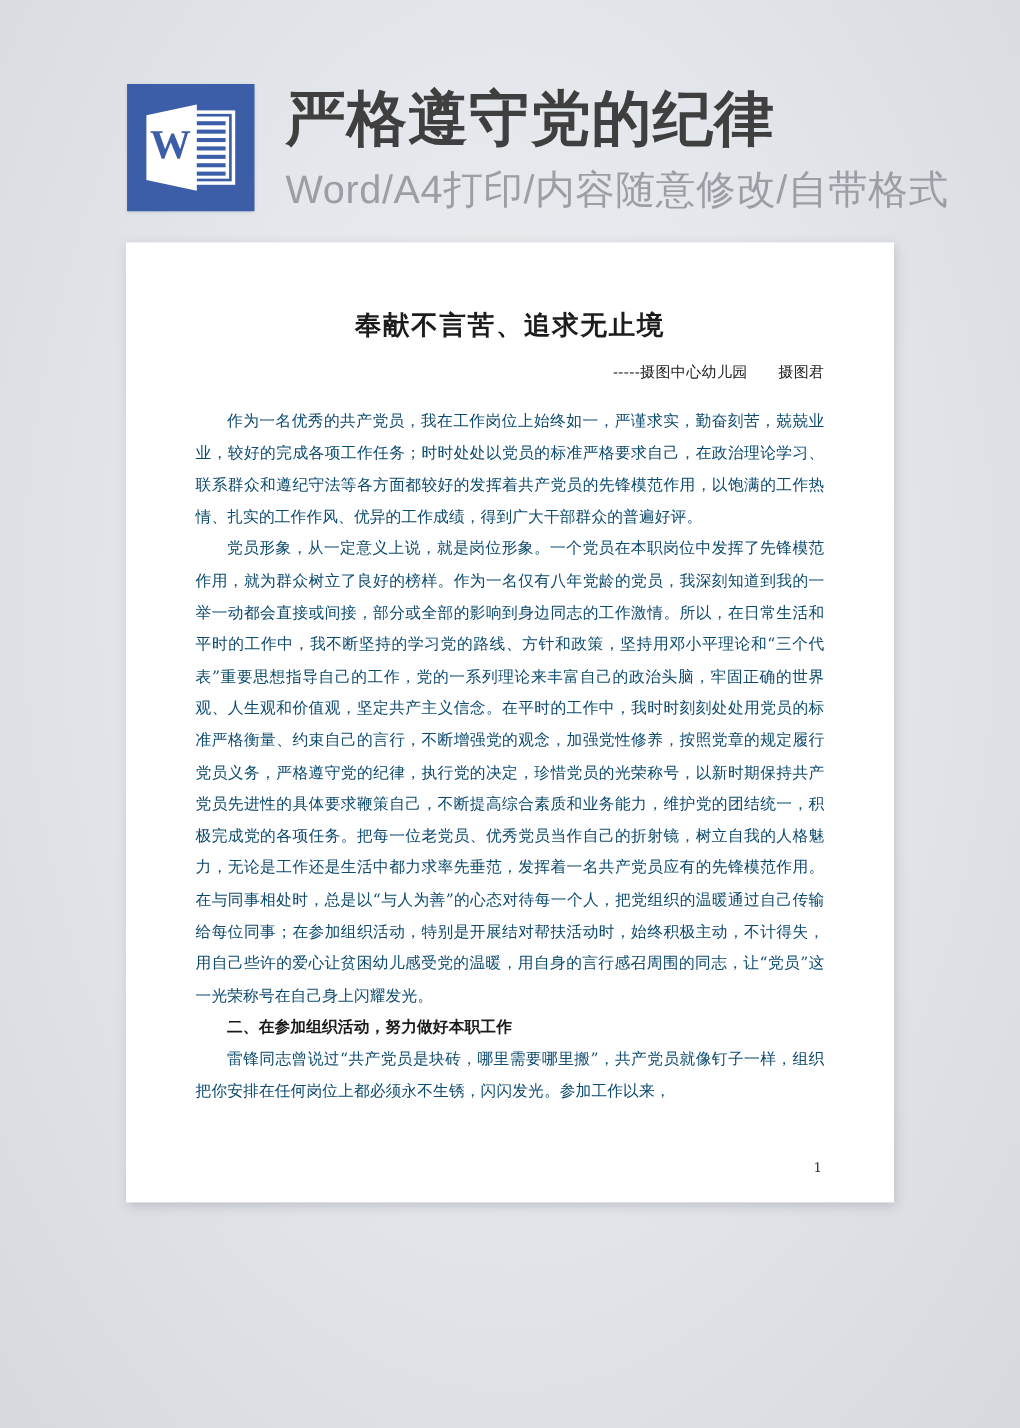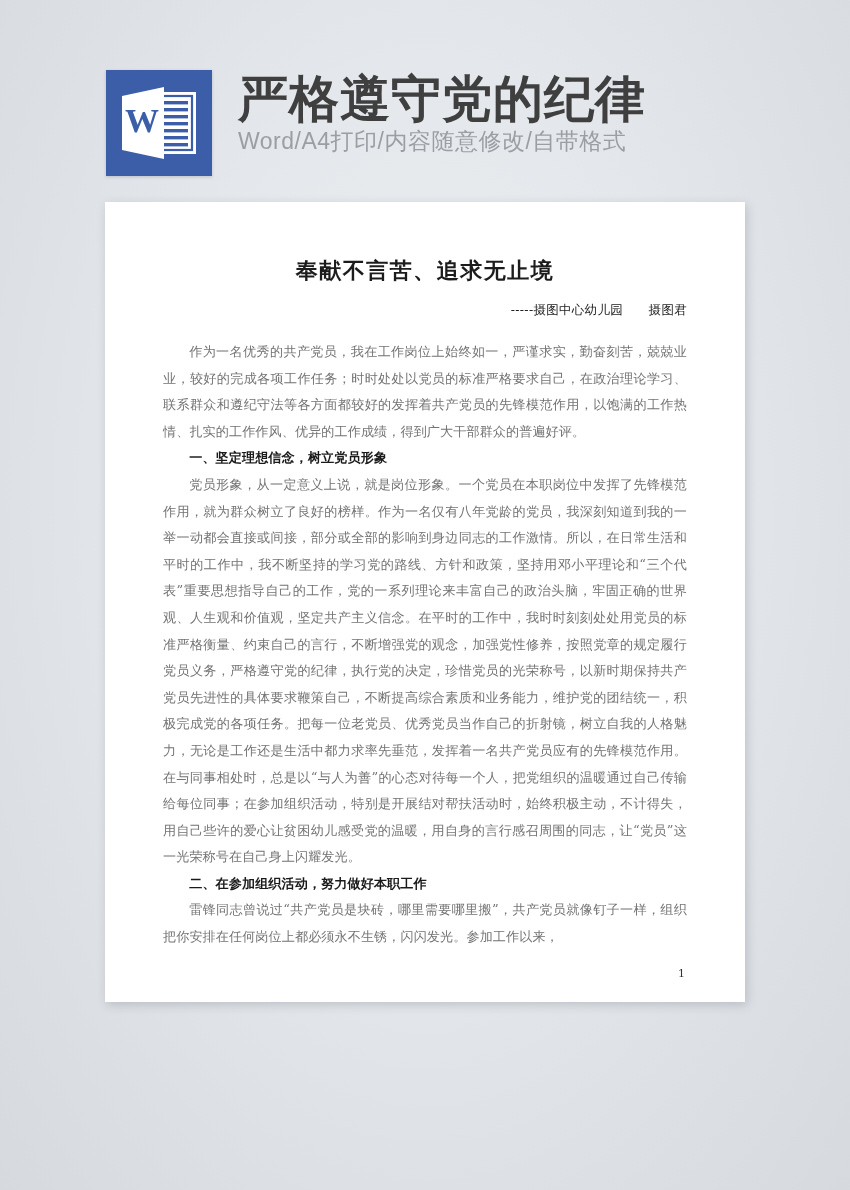--- a/index.html
+++ b/index.html
@@ -48,21 +48,22 @@
   }
   .promo-title {
     font-size: 50px;
     line-height: 1.08;
     font-weight: bold;
     color: #3f3f3f;
     letter-spacing: 1px;
     white-space: nowrap;
   }
   .promo-sub {
-    font-size: 23px;
+    margin-top: 10px;
+    font-size: 33px;
     color: #9b9fa5;
     letter-spacing: 0.5px;
     white-space: nowrap;
   }
 
   
   .page {
     position: absolute;
     left: 105px;
     top: 202px;
@@ -99,21 +100,21 @@
   }
 
   .doc-body {
     margin-top: 20px;
   }
 
   .para {
     font-family: "DejaVu Serif", "Liberation Serif", serif;
     font-size: 13.1px;
     line-height: 26.6px;
-    color: #737373;
+    color: #0c4a6e;
     text-align: justify;
     text-justify: inter-ideograph;
     text-indent: 2em;
     margin: 0;
     letter-spacing: 0.1px;
   }
 
   .heading {
     font-family: "DejaVu Serif", "Liberation Serif", serif;
     font-size: 13.1px;
@@ -171,21 +172,20 @@
 
   <div class="page">
     <div class="page-inner">
 
       <div class="doc-title">奉献不言苦、追求无止境</div>
 
       <div class="doc-subtitle">-----摄图中心幼儿园　　摄图君</div>
 
       <div class="doc-body" id="doc-body">
           <p class="para">作为一名优秀的共产党员，我在工作岗位上始终如一，严谨求实，勤奋刻苦，兢兢业业，较好的完成各项工作任务；时时处处以党员的标准严格要求自己，在政治理论学习、联系群众和遵纪守法等各方面都较好的发挥着共产党员的先锋模范作用，以饱满的工作热情、扎实的工作作风、优异的工作成绩，得到广大干部群众的普遍好评。</p>
-          <p class="heading">一、坚定理想信念，树立党员形象</p>
           <p class="para">党员形象，从一定意义上说，就是岗位形象。一个党员在本职岗位中发挥了先锋模范作用，就为群众树立了良好的榜样。作为一名仅有八年党龄的党员，我深刻知道到我的一举一动都会直接或间接，部分或全部的影响到身边同志的工作激情。所以，在日常生活和平时的工作中，我不断坚持的学习党的路线、方针和政策，坚持用邓小平理论和“三个代表”重要思想指导自己的工作，党的一系列理论来丰富自己的政治头脑，牢固正确的世界观、人生观和价值观，坚定共产主义信念。在平时的工作中，我时时刻刻处处用党员的标准严格衡量、约束自己的言行，不断增强党的观念，加强党性修养，按照党章的规定履行党员义务，严格遵守党的纪律，执行党的决定，珍惜党员的光荣称号，以新时期保持共产党员先进性的具体要求鞭策自己，不断提高综合素质和业务能力，维护党的团结统一，积极完成党的各项任务。把每一位老党员、优秀党员当作自己的折射镜，树立自我的人格魅力，无论是工作还是生活中都力求率先垂范，发挥着一名共产党员应有的先锋模范作用。在与同事相处时，总是以“与人为善”的心态对待每一个人，把党组织的温暖通过自己传输给每位同事；在参加组织活动，特别是开展结对帮扶活动时，始终积极主动，不计得失，用自己些许的爱心让贫困幼儿感受党的温暖，用自身的言行感召周围的同志，让“党员”这一光荣称号在自己身上闪耀发光。</p>
           <p class="heading">二、在参加组织活动，努力做好本职工作</p>
           <p class="para">雷锋同志曾说过“共产党员是块砖，哪里需要哪里搬”，共产党员就像钉子一样，组织把你安排在任何岗位上都必须永不生锈，闪闪发光。参加工作以来，</p>
         </div>
 
     </div>
     <div class="page-number">1</div>
   </div>
 
 </div>

